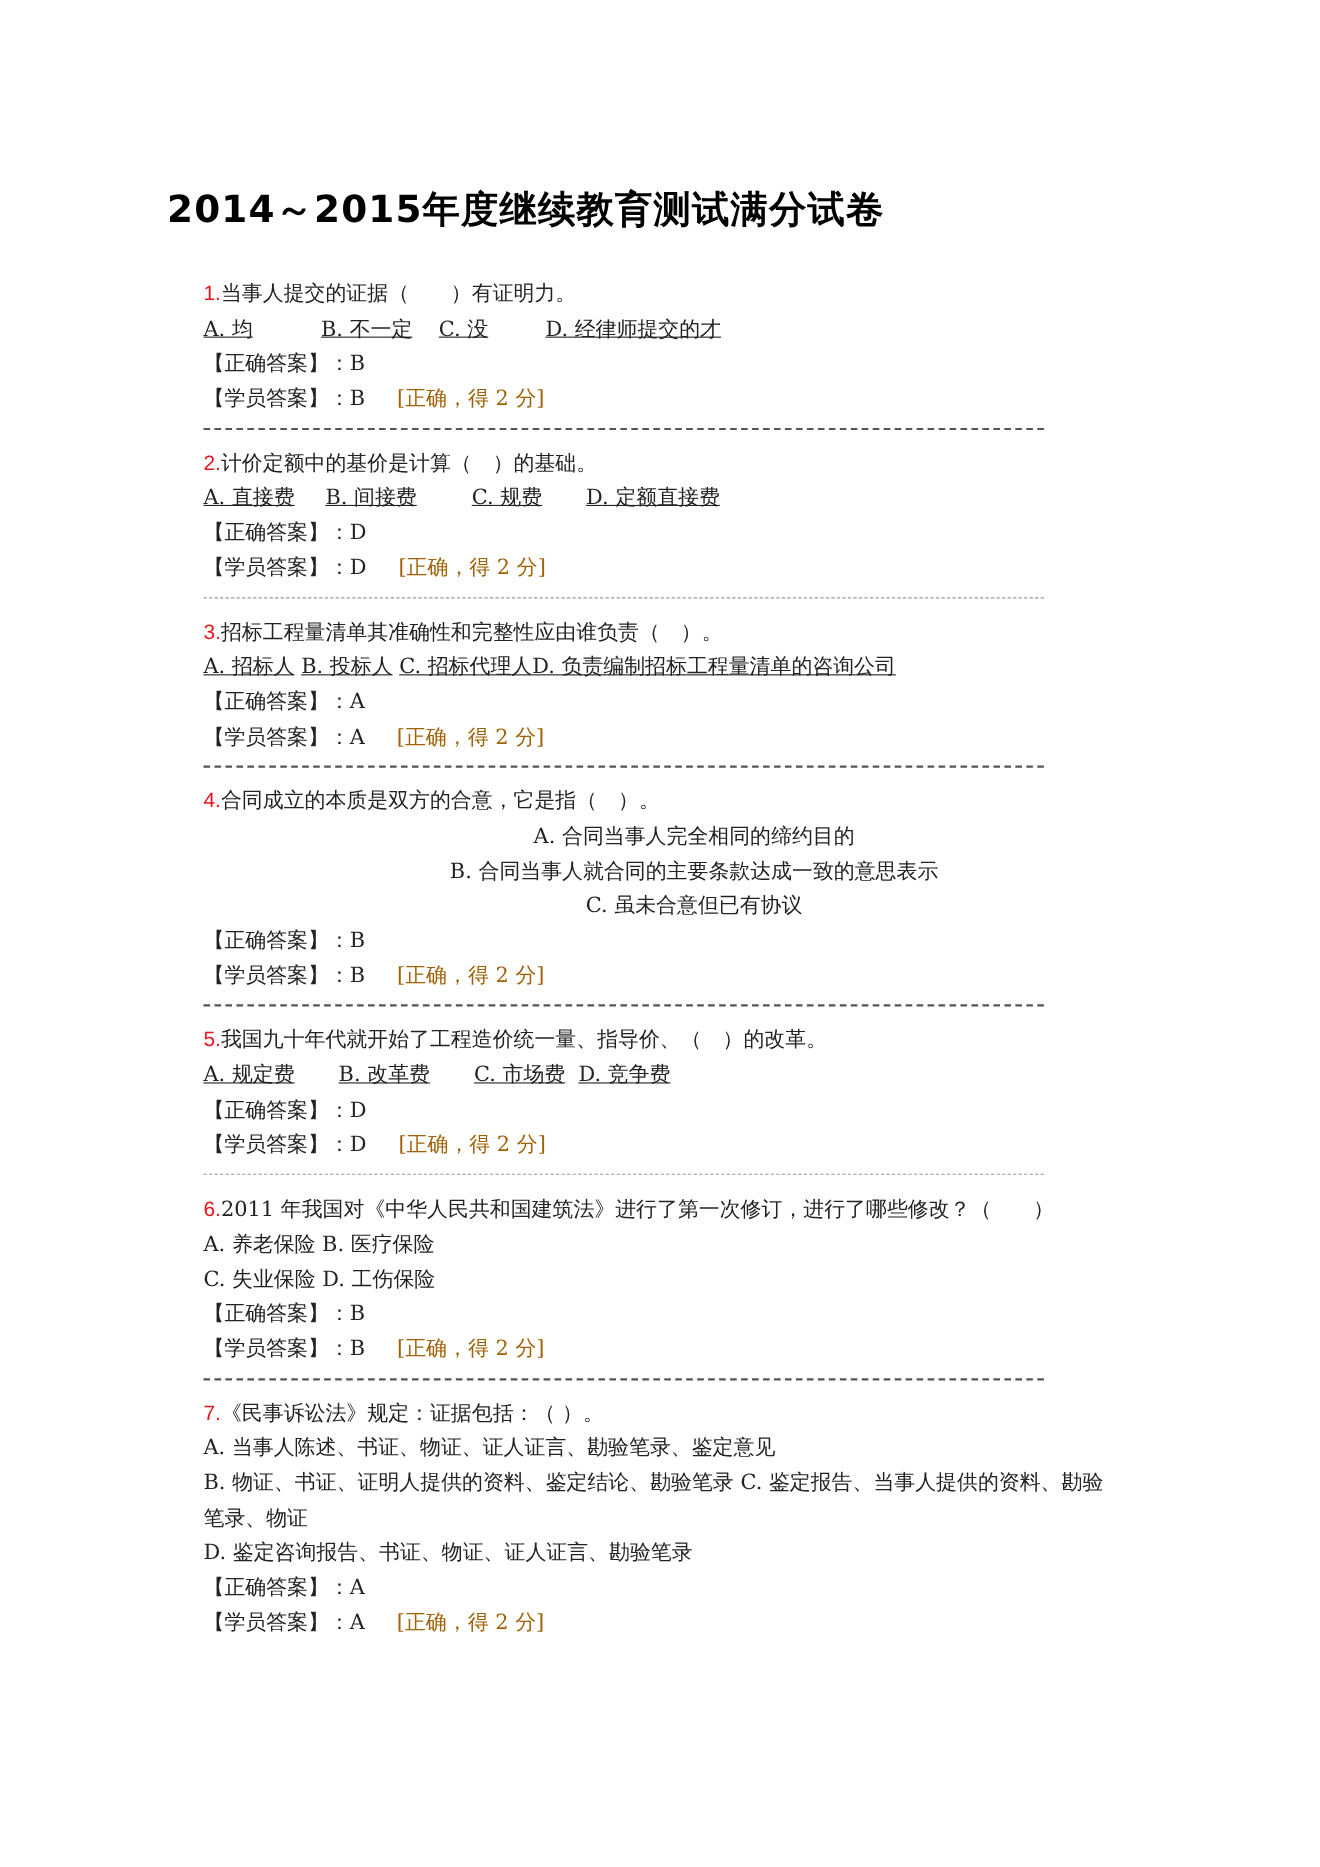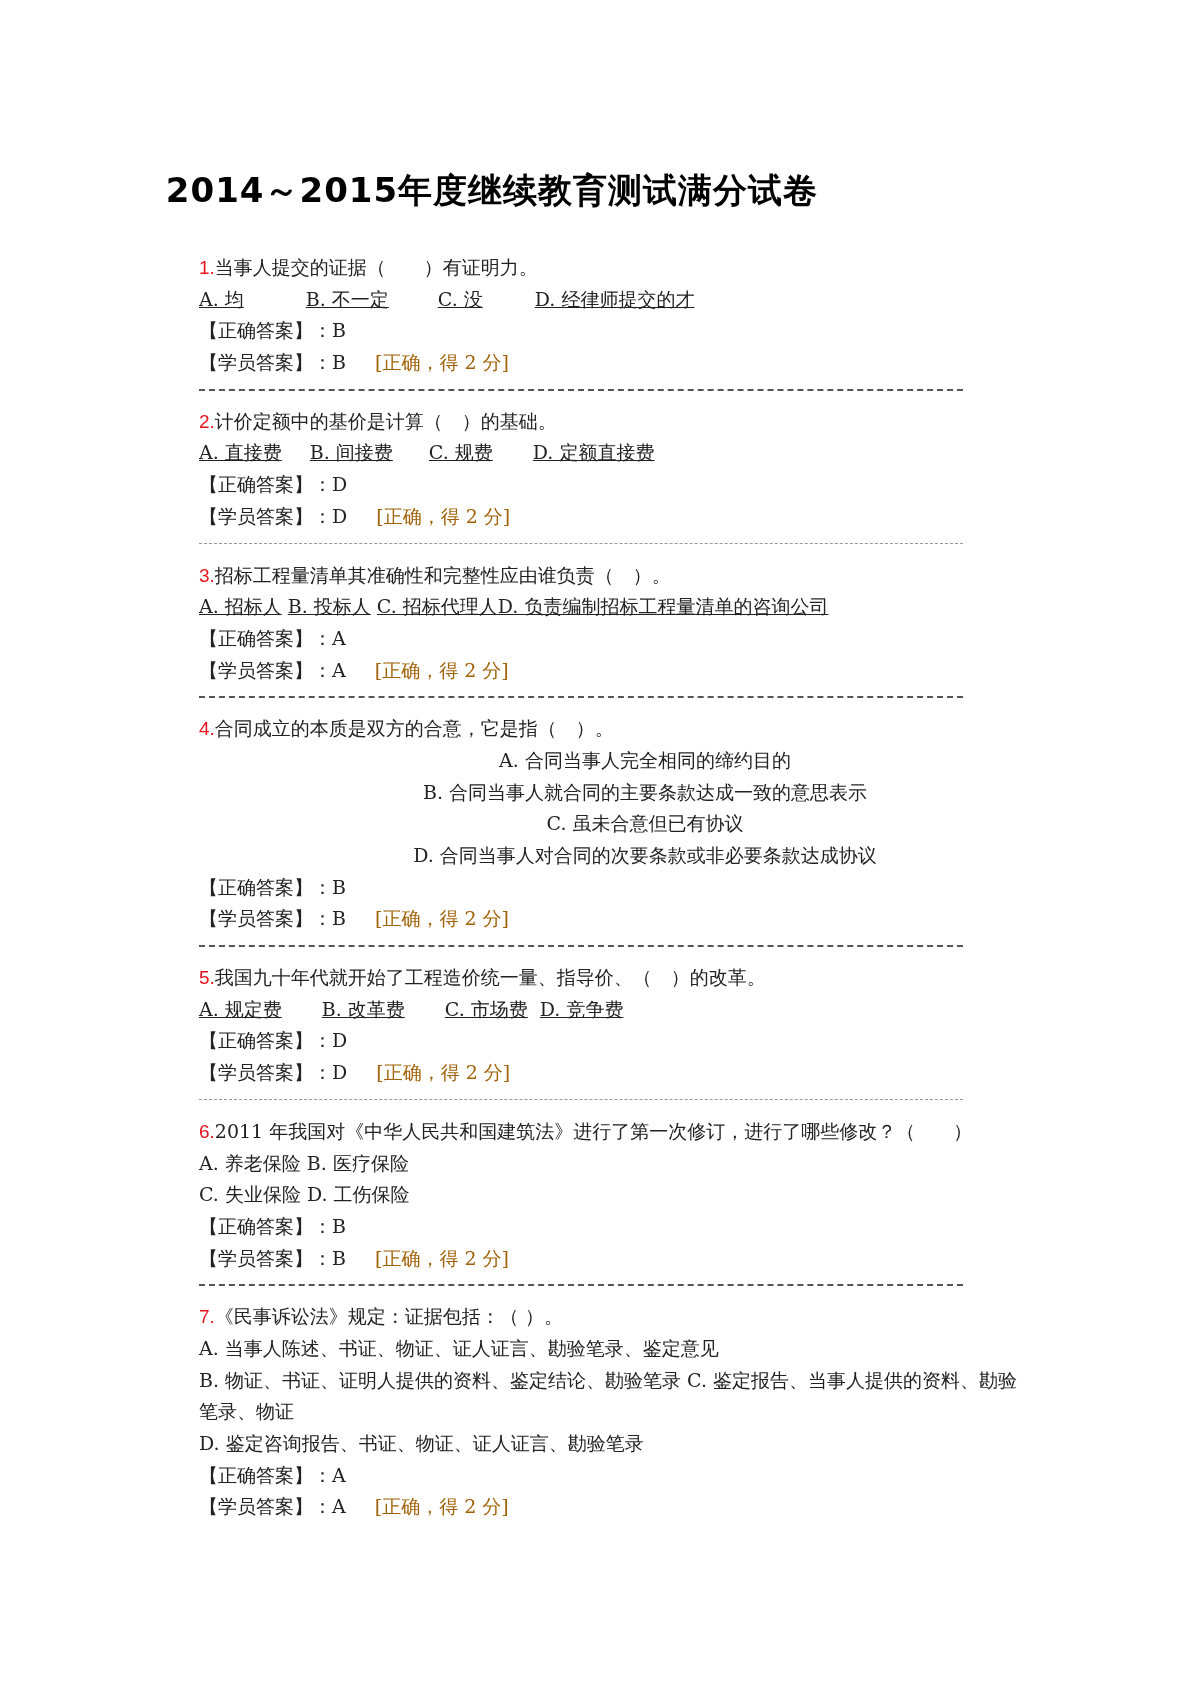--- a/index.html
+++ b/index.html
@@ -10,21 +10,21 @@
     body {
       width: 1200px;
       height: 1697px;
       position: relative;
       overflow: hidden;
       font-family: "DejaVu Serif", "Liberation Serif", serif;
       color: #1a1a1a;
     }
     .page {
       position: absolute;
-      left: 16px; top: 0;
+      left: 2px; top: 0;
       width: 952px;
       height: 1697px;
     }
     .title {
       position: absolute;
       left: 0; right: 0;
       top: 168px;
       text-align: center;
       font-family: "DejaVu Sans", "Liberation Sans", sans-serif;
       font-weight: bold;
@@ -83,37 +83,37 @@
 <div class="page">
   <div class="title">2014～2015年度继续教育测试满分试卷</div>
 
   <div class="content">
 
     <div>
       <div class="line">
         <span class="qnum">1.</span><span>当事人提交的证据（　　）有证明力。</span>
       </div>
       <div class="line">
-        <span class="opt" style="margin-right:62px">A. 均</span><span class="opt" style="margin-right:49px">B. 不一定</span><span class="opt" style="margin-right:52px">C. 没</span><span class="opt">D. 经律师提交的才</span>
+        <span class="opt" style="margin-right:62px">A. 均</span><span class="opt" style="margin-right:24px">B. 不一定</span><span class="opt" style="margin-right:52px">C. 没</span><span class="opt">D. 经律师提交的才</span>
       </div>
       <div class="line">
         <span>【正确答案】：</span><span>B</span>
       </div>
       <div class="line">
         <span>【学员答案】：</span><span>B</span><span class="score">[正确，得 2 分]</span>
       </div>
     </div>
     <div class="sep"></div>
 
     <div>
       <div class="line">
         <span class="qnum">2.</span><span>计价定额中的基价是计算（　）的基础。</span>
       </div>
       <div class="line">
-        <span class="opt" style="margin-right:28px">A. 直接费</span><span class="opt" style="margin-right:36px">B. 间接费</span><span class="opt" style="margin-right:40px">C. 规费</span><span class="opt">D.  定额直接费</span>
+        <span class="opt" style="margin-right:28px">A. 直接费</span><span class="opt" style="margin-right:50px">B. 间接费</span><span class="opt" style="margin-right:40px">C. 规费</span><span class="opt">D.  定额直接费</span>
       </div>
       <div class="line">
         <span>【正确答案】：</span><span>D</span>
       </div>
       <div class="line">
         <span>【学员答案】：</span><span>D</span><span class="score">[正确，得 2 分]</span>
       </div>
     </div>
     <div class="sep light"></div>
 
@@ -133,21 +133,20 @@
     </div>
     <div class="sep"></div>
 
     <div>
       <div class="line">
         <span class="qnum">4.</span><span>合同成立的本质是双方的合意，它是指（　）。</span>
       </div>
       <div class="line indent">A. 合同当事人完全相同的缔约目的</div>
       <div class="line indent">B. 合同当事人就合同的主要条款达成一致的意思表示</div>
       <div class="line indent">C. 虽未合意但已有协议</div>
-      <div class="line indent">D. 合同当事人对合同的次要条款或非必要条款达成协议</div>
       <div class="line">
         <span>【正确答案】：</span><span>B</span>
       </div>
       <div class="line">
         <span>【学员答案】：</span><span>B</span><span class="score">[正确，得 2 分]</span>
       </div>
     </div>
     <div class="sep"></div>
 
     <div>

